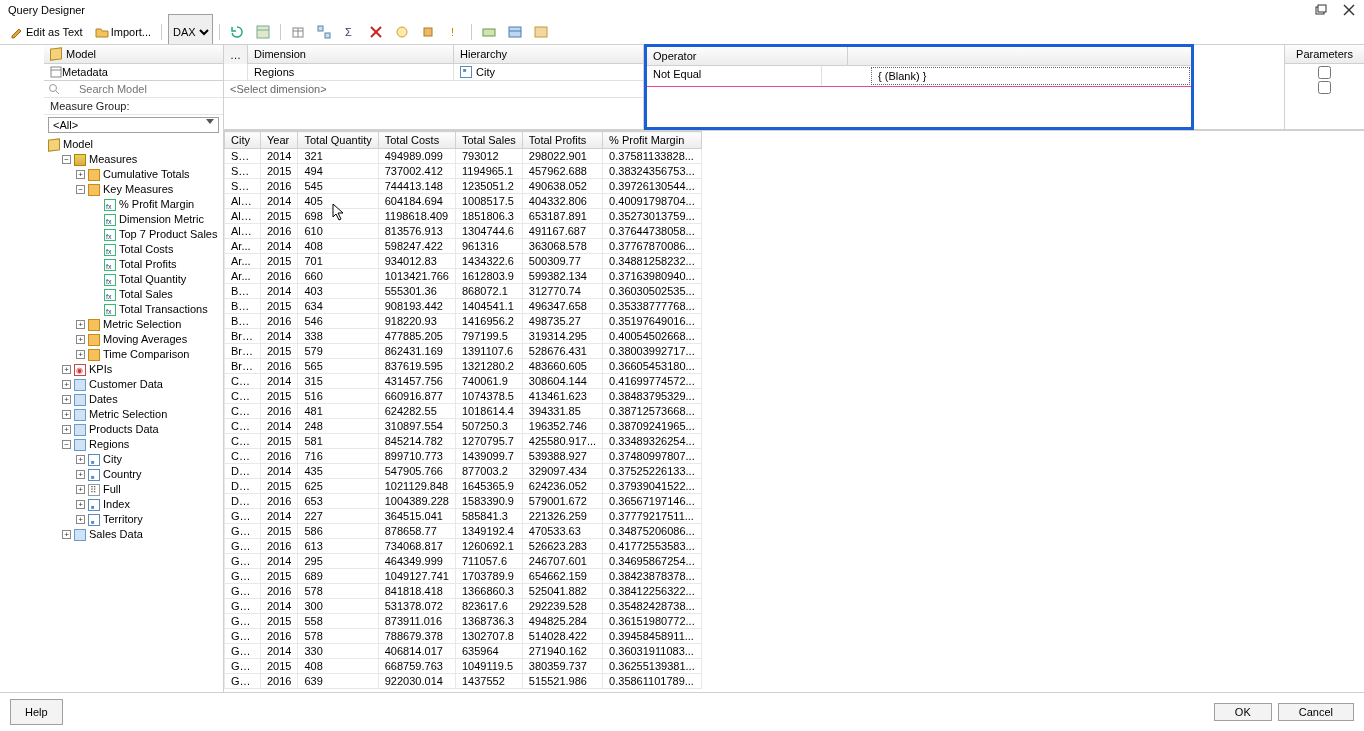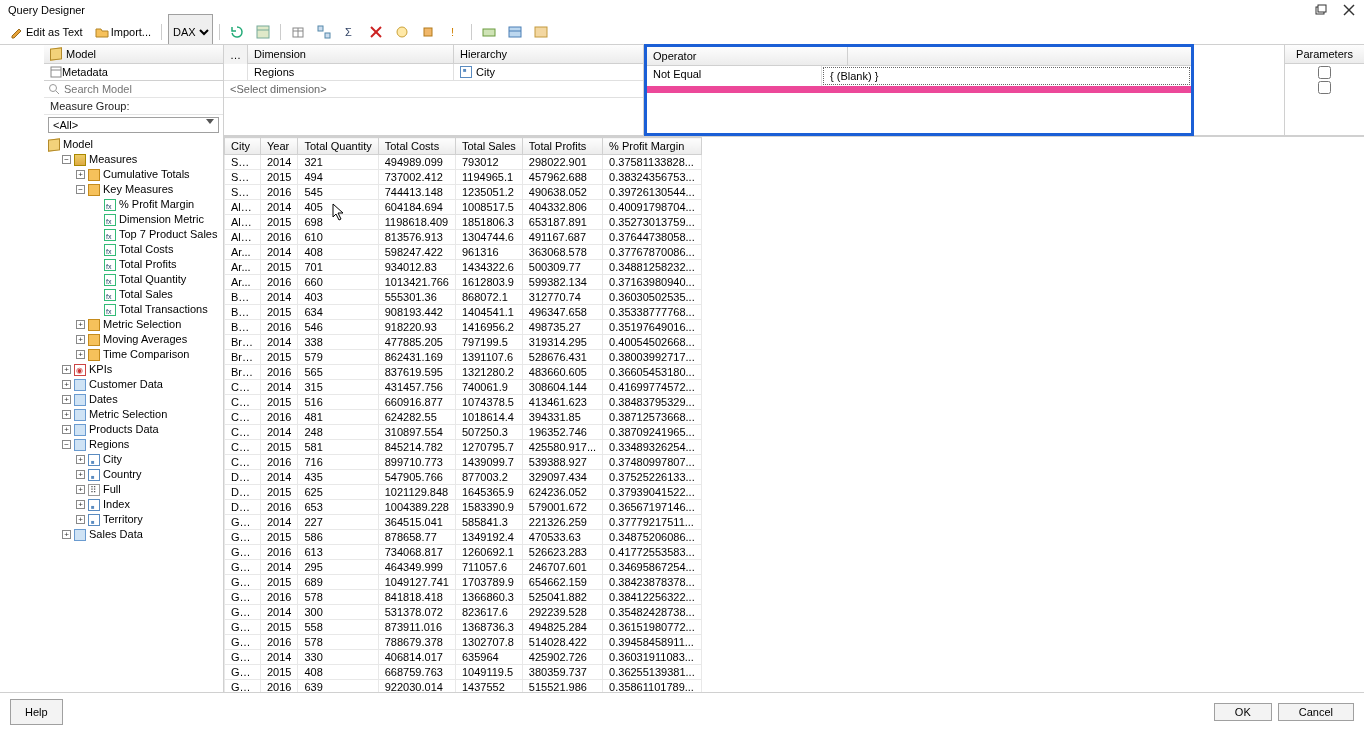--- a/index.html
+++ b/index.html
@@ -11,21 +11,21 @@
 .title-bar .wbtn { width: 14px; height: 14px; display:flex; align-items:center; justify-content:center; cursor:pointer; }
 .toolbar { display: flex; align-items: center; padding: 2px 6px; height: 24px; border-bottom: 0px solid #ccc; gap:4px;}
 .toolbar .tbtn { padding: 1px 4px; display:flex; align-items:center; gap:2px; cursor:pointer; border-radius:2px;}
 .toolbar .sep { width:1px; height:16px; background:#ccc; margin:0 2px;}
 .toolbar select { font-size:11px; height:36px; border:1px solid #a0a0a0; }
 .ticon { width:14px; height:14px; display:inline-block; }
 .main { flex:1; display:flex; min-height:0; border-top:1px solid #d0d0d0;padding-left:44px;}
 .left-pane { width:180px; border-right:1px solid #d0d0d0; display:flex; flex-direction:column; min-height:0; background:#fff;}
 .pane-header { background:linear-gradient(#fdfdfd,#ececec); padding:3px 6px; border-bottom:1px solid #d0d0d0; display:flex; align-items:center; gap:4px; font-size:11px;}
 .metadata-header { padding:2px 6px; border-bottom:1px solid #d0d0d0; display:flex; align-items:center; }
-.search-row { padding:2px 4px; border-bottom:1px solid #e5e5e5; display:flex; align-items:center; gap:4px; color:#888;}
+.search-row { padding:2px 4px; border-bottom:1px solid #e5e5e5; display:flex; align-items:center; gap:19px; color:#888;}
 .search-row input { border:none; outline:none; flex:1; font-size:11px; color:#555; }
 .mg-label { padding:2px 6px; font-size:11px; color:#222; border-bottom:1px solid #e5e5e5;}
 .mg-select { margin:2px 4px; border:1px solid #a0a0a0; padding:1px 4px; display:flex; justify-content:space-between; align-items:flex-start;}
 .tree { flex:1; overflow:auto; padding:2px 0 6px 0;}
 .tree ul { list-style:none; padding-left:14px; }
 .tree > ul { padding-left:2px;}
 .tree li { white-space:nowrap; padding:0px 0; line-height:15px;}
 .tree .node { display:flex; align-items:center; gap:3px; padding:0 2px; cursor:default;}
 .tree .exp { width:9px; height:9px; border:1px solid #888; display:inline-flex; align-items:center; justify-content:center; font-size:8px; line-height:8px; color:#333; cursor:pointer; background:#fff;}
 .tree .noexp { width:11px; display:inline-block;}
@@ -51,21 +51,21 @@
 .dh-head.dim { width:206px; border-right:1px solid #d0d0d0; flex:none;}
 .dh-body { display:flex; border-bottom:1px solid #e0e0e0;}
 .dh-body .cell { padding:2px 6px; border-right:1px solid #e0e0e0; width:206px; display:flex; align-items:center; gap:4px;}
 .dh-body .cell.last{border-right:none; flex:1; width:auto;}
 .sel-dim { padding:2px 6px; color:#666; border-bottom:1px solid #e0e0e0;}
 .filter-col { flex:1; display:flex; flex-direction:column; border:3px solid #1b5fd6; margin: -1px 90px -1px 0; position:relative;}
 .fh-row { display:flex; background:linear-gradient(#fdfdfd,#ececec); border-bottom:1px solid #d0d0d0;}
 .fh-row .fh { padding:3px 6px; font-size:11px; }
 .fh-row .fh.op { width:201px; border-right:1px solid #d0d0d0;}
 .fh-row .fh.fe { flex:1;}
-.fb-row { display:flex; border-bottom:7px solid #ec4899;}
+.fb-row { display:flex; border-bottom:1px solid #ec4899;gap:48px;}
 .fb-row .fb { padding:2px 6px;}
 .fb-row .fb.op { width:175px; border-right:1px solid #e0e0e0;}
 .fb-row .fb.fe { flex:1; border:1px dotted #666; margin:1px;}
 .filter-empty { flex:1; min-height:40px;}
 .param-col { width:80px; border-left:1px solid #d0d0d0; display:flex; flex-direction:column; align-items:center;}
 .param-col .ph { background:linear-gradient(#fdfdfd,#ececec); width:100%; text-align:center; padding:3px 0; border-bottom:1px solid #d0d0d0;}
 .param-col .chk { margin-top:2px;}
 .grid-wrap { flex:1; overflow:auto; border-top:1px solid #d0d0d0;}
 table.grid { border-collapse:collapse; }
 table.grid th { background:linear-gradient(#fdfdfd,#ececec); border:1px solid #d0d0d0; padding:2px 6px; font-weight:normal; text-align:left; position:sticky; top:0;}
@@ -771,21 +771,21 @@
                 <td>1302707.8</td>
                 <td>514028.422</td>
                 <td>0.39458458911...</td>
               </tr>
               <tr>
                 <td class="city">Grif...</td>
                 <td>2014</td>
                 <td>330</td>
                 <td>406814.017</td>
                 <td>635964</td>
-                <td>425902.726</td>
+                <td>271940.162</td>
                 <td>0.36031911083...</td>
               </tr>
               <tr>
                 <td class="city">Grif...</td>
                 <td>2015</td>
                 <td>408</td>
                 <td>668759.763</td>
                 <td>1049119.5</td>
                 <td>380359.737</td>
                 <td>0.36255139381...</td>

